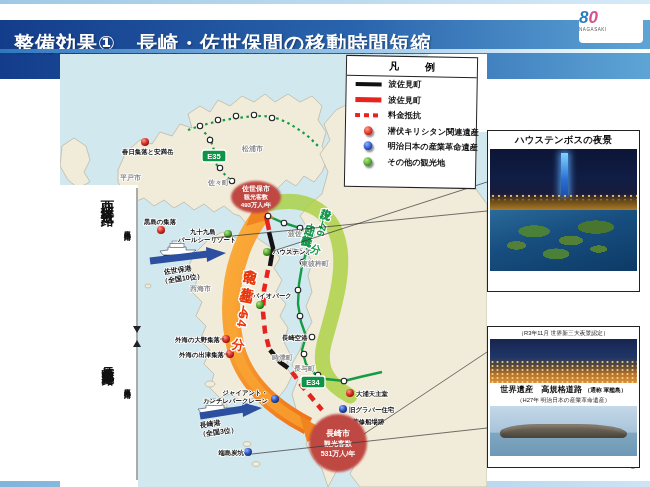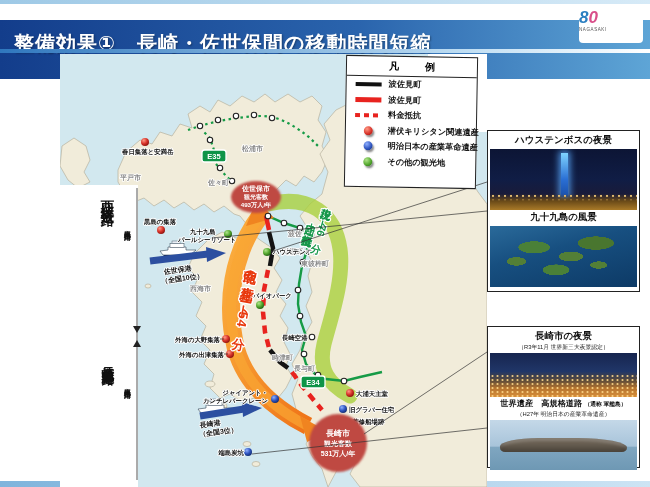--- a/index.html
+++ b/index.html
@@ -302,26 +302,24 @@
   <div class="road-type" style="left:122px;top:224px">高規格道路</div>
   <div class="road-label" style="left:99px;top:356px;font-size:12.5px;letter-spacing:1px">長崎南北幹線道路</div>
   <div class="road-type" style="left:122px;top:382px">高規格道路</div>
 
   <div class="panel" style="left:487px;top:130px;width:153px;height:162px">
     <div class="p-title">ハウステンボスの夜景</div>
     <div class="photo photo-htb">
       <div class="tower"></div>
       <div class="lights"></div>
     </div>
-    <div class="p-title">九十九島の風景</div>
     <div class="photo photo-kujuku"></div>
   </div>
 
   <div class="panel" style="left:487px;top:326px;width:153px;height:142px">
-    <div class="p-title" style="padding-bottom:0">長崎市の夜景</div>
     <div class="p-note">（R3年11月 世界新三大夜景認定）</div>
     <div class="photo photo-ngs">
       <div class="dots"></div>
     </div>
     <div class="p-title2">
       <span>世界遺産　高規格道路</span>
       <span class="p-alias">（通称 軍艦島）</span>
     </div>
     <div class="p-note">（H27年 明治日本の産業革命遺産）</div>
     <div class="photo photo-gkj">

